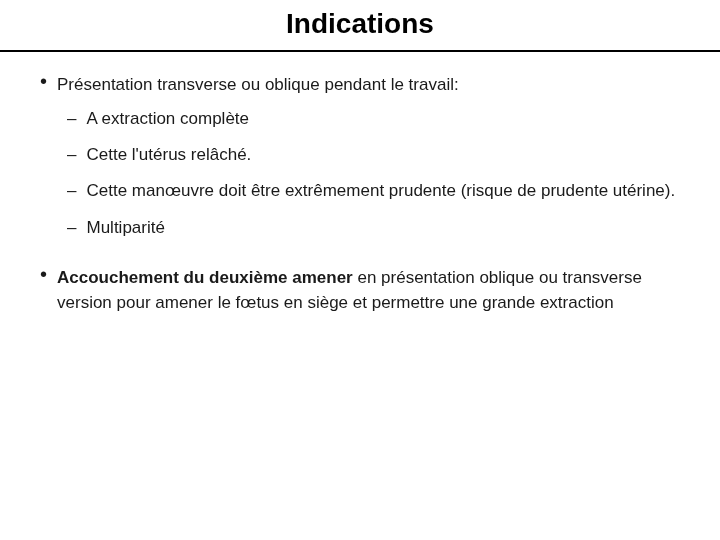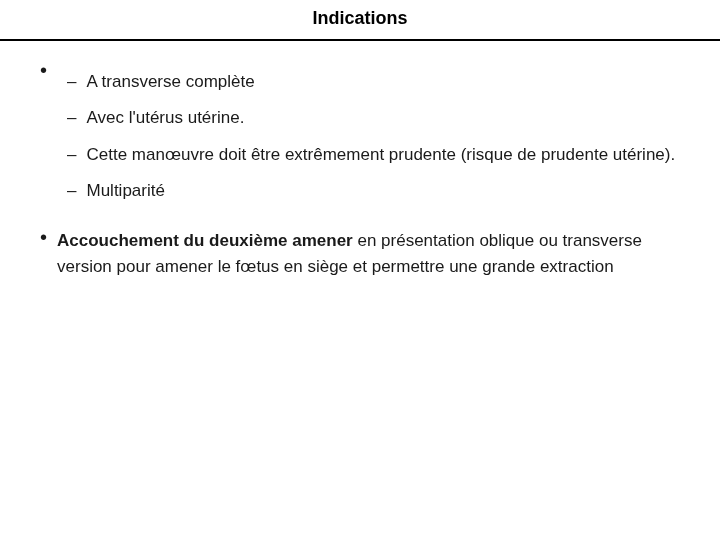--- a/index.html
+++ b/index.html
@@ -25,21 +25,21 @@
       flex-direction: column;
     }
 
     .header {
       border-bottom: 2px solid #000000;
       text-align: center;
       padding: 8px 20px 10px 20px;
     }
 
     .header h1 {
-      font-size: 18px;
+      font-size: 28px;
       font-weight: bold;
       color: #000000;
     }
 
     .content {
       padding: 20px 30px 20px 40px;
       flex: 1;
     }
 
     .bullet-list {
@@ -99,28 +99,29 @@
   <div class="header">
     <h1>Indications</h1>
   </div>
 
   <div class="content">
     <ul class="bullet-list">
 
       <li class="bullet-item">
         <span class="bullet-dot">•</span>
         <div class="bullet-text">
+          <span>Présentation transverse ou oblique pendant le travail:</span>
           <ul class="sub-list">
             <li class="sub-item">
               <span class="sub-dash">–</span>
-              <span class="sub-text">A transverse complète</span>
+              <span class="sub-text">A extraction complète</span>
             </li>
             <li class="sub-item">
               <span class="sub-dash">–</span>
-              <span class="sub-text">Avec l'utérus utérine.</span>
+              <span class="sub-text">Cette l'utérus relâché.</span>
             </li>
             <li class="sub-item">
               <span class="sub-dash">–</span>
               <span class="sub-text">Cette manœuvre doit être extrêmement prudente (risque de prudente utérine).</span>
             </li>
             <li class="sub-item">
               <span class="sub-dash">–</span>
               <span class="sub-text">Multiparité</span>
             </li>
           </ul>

